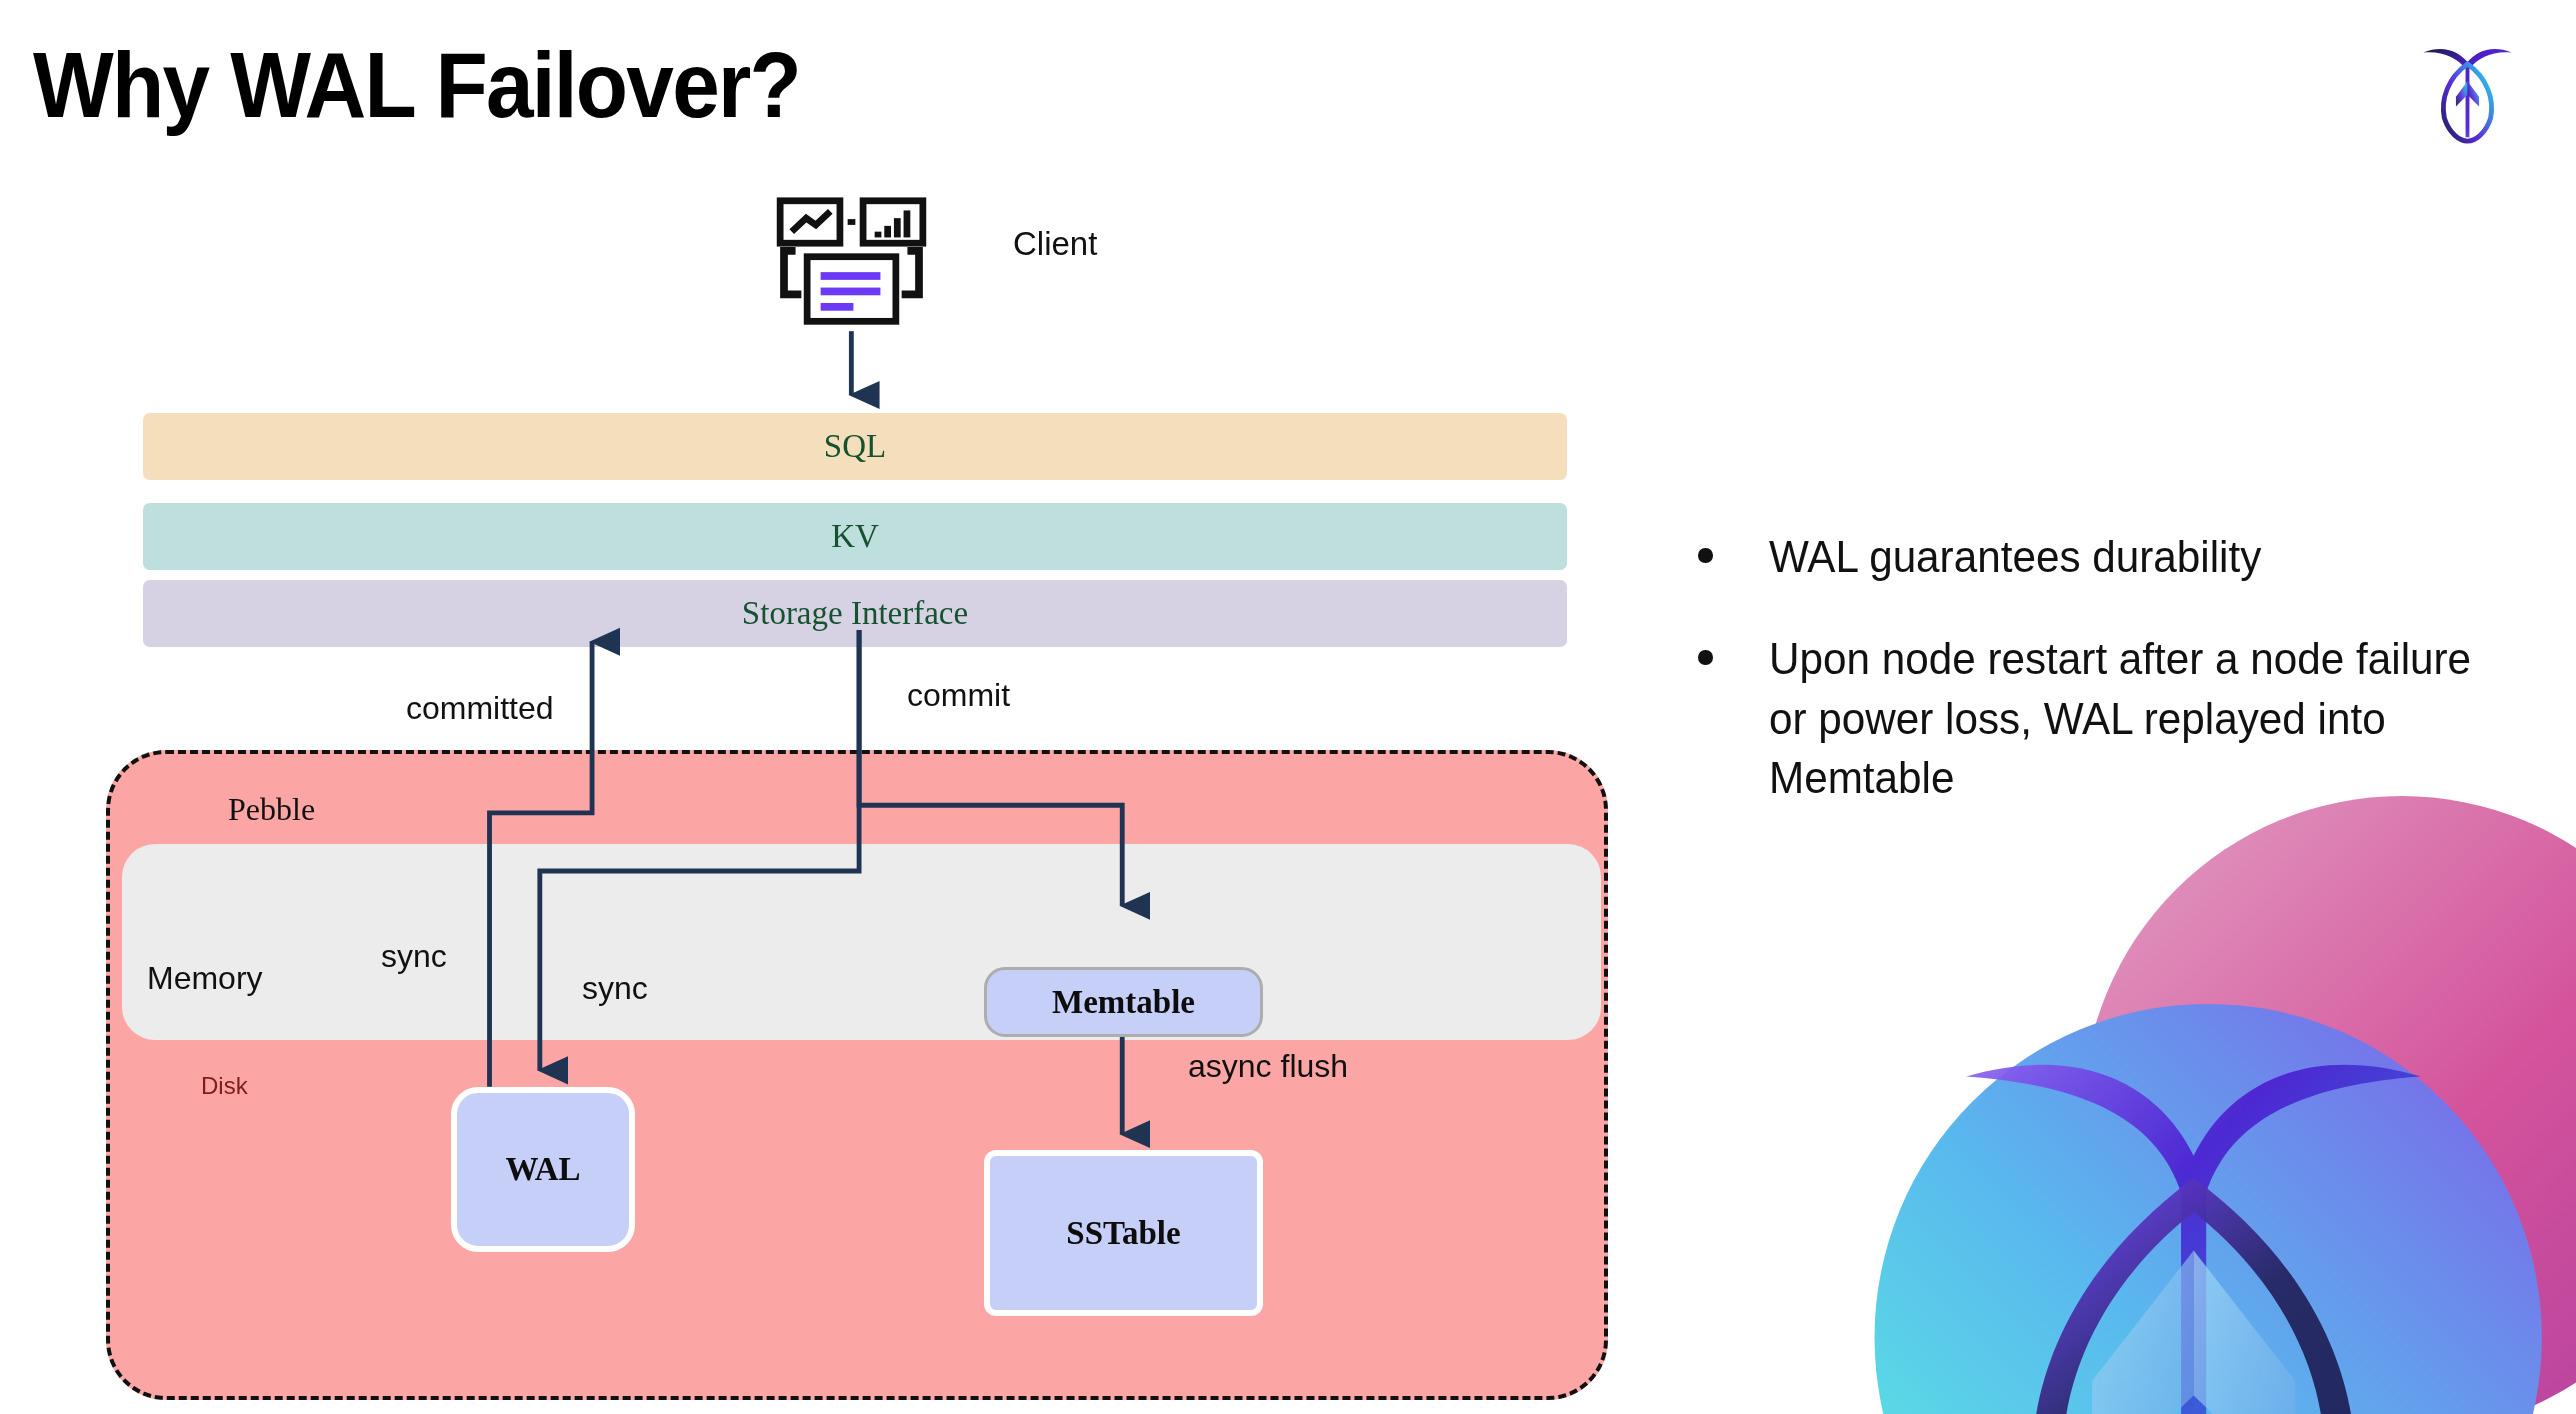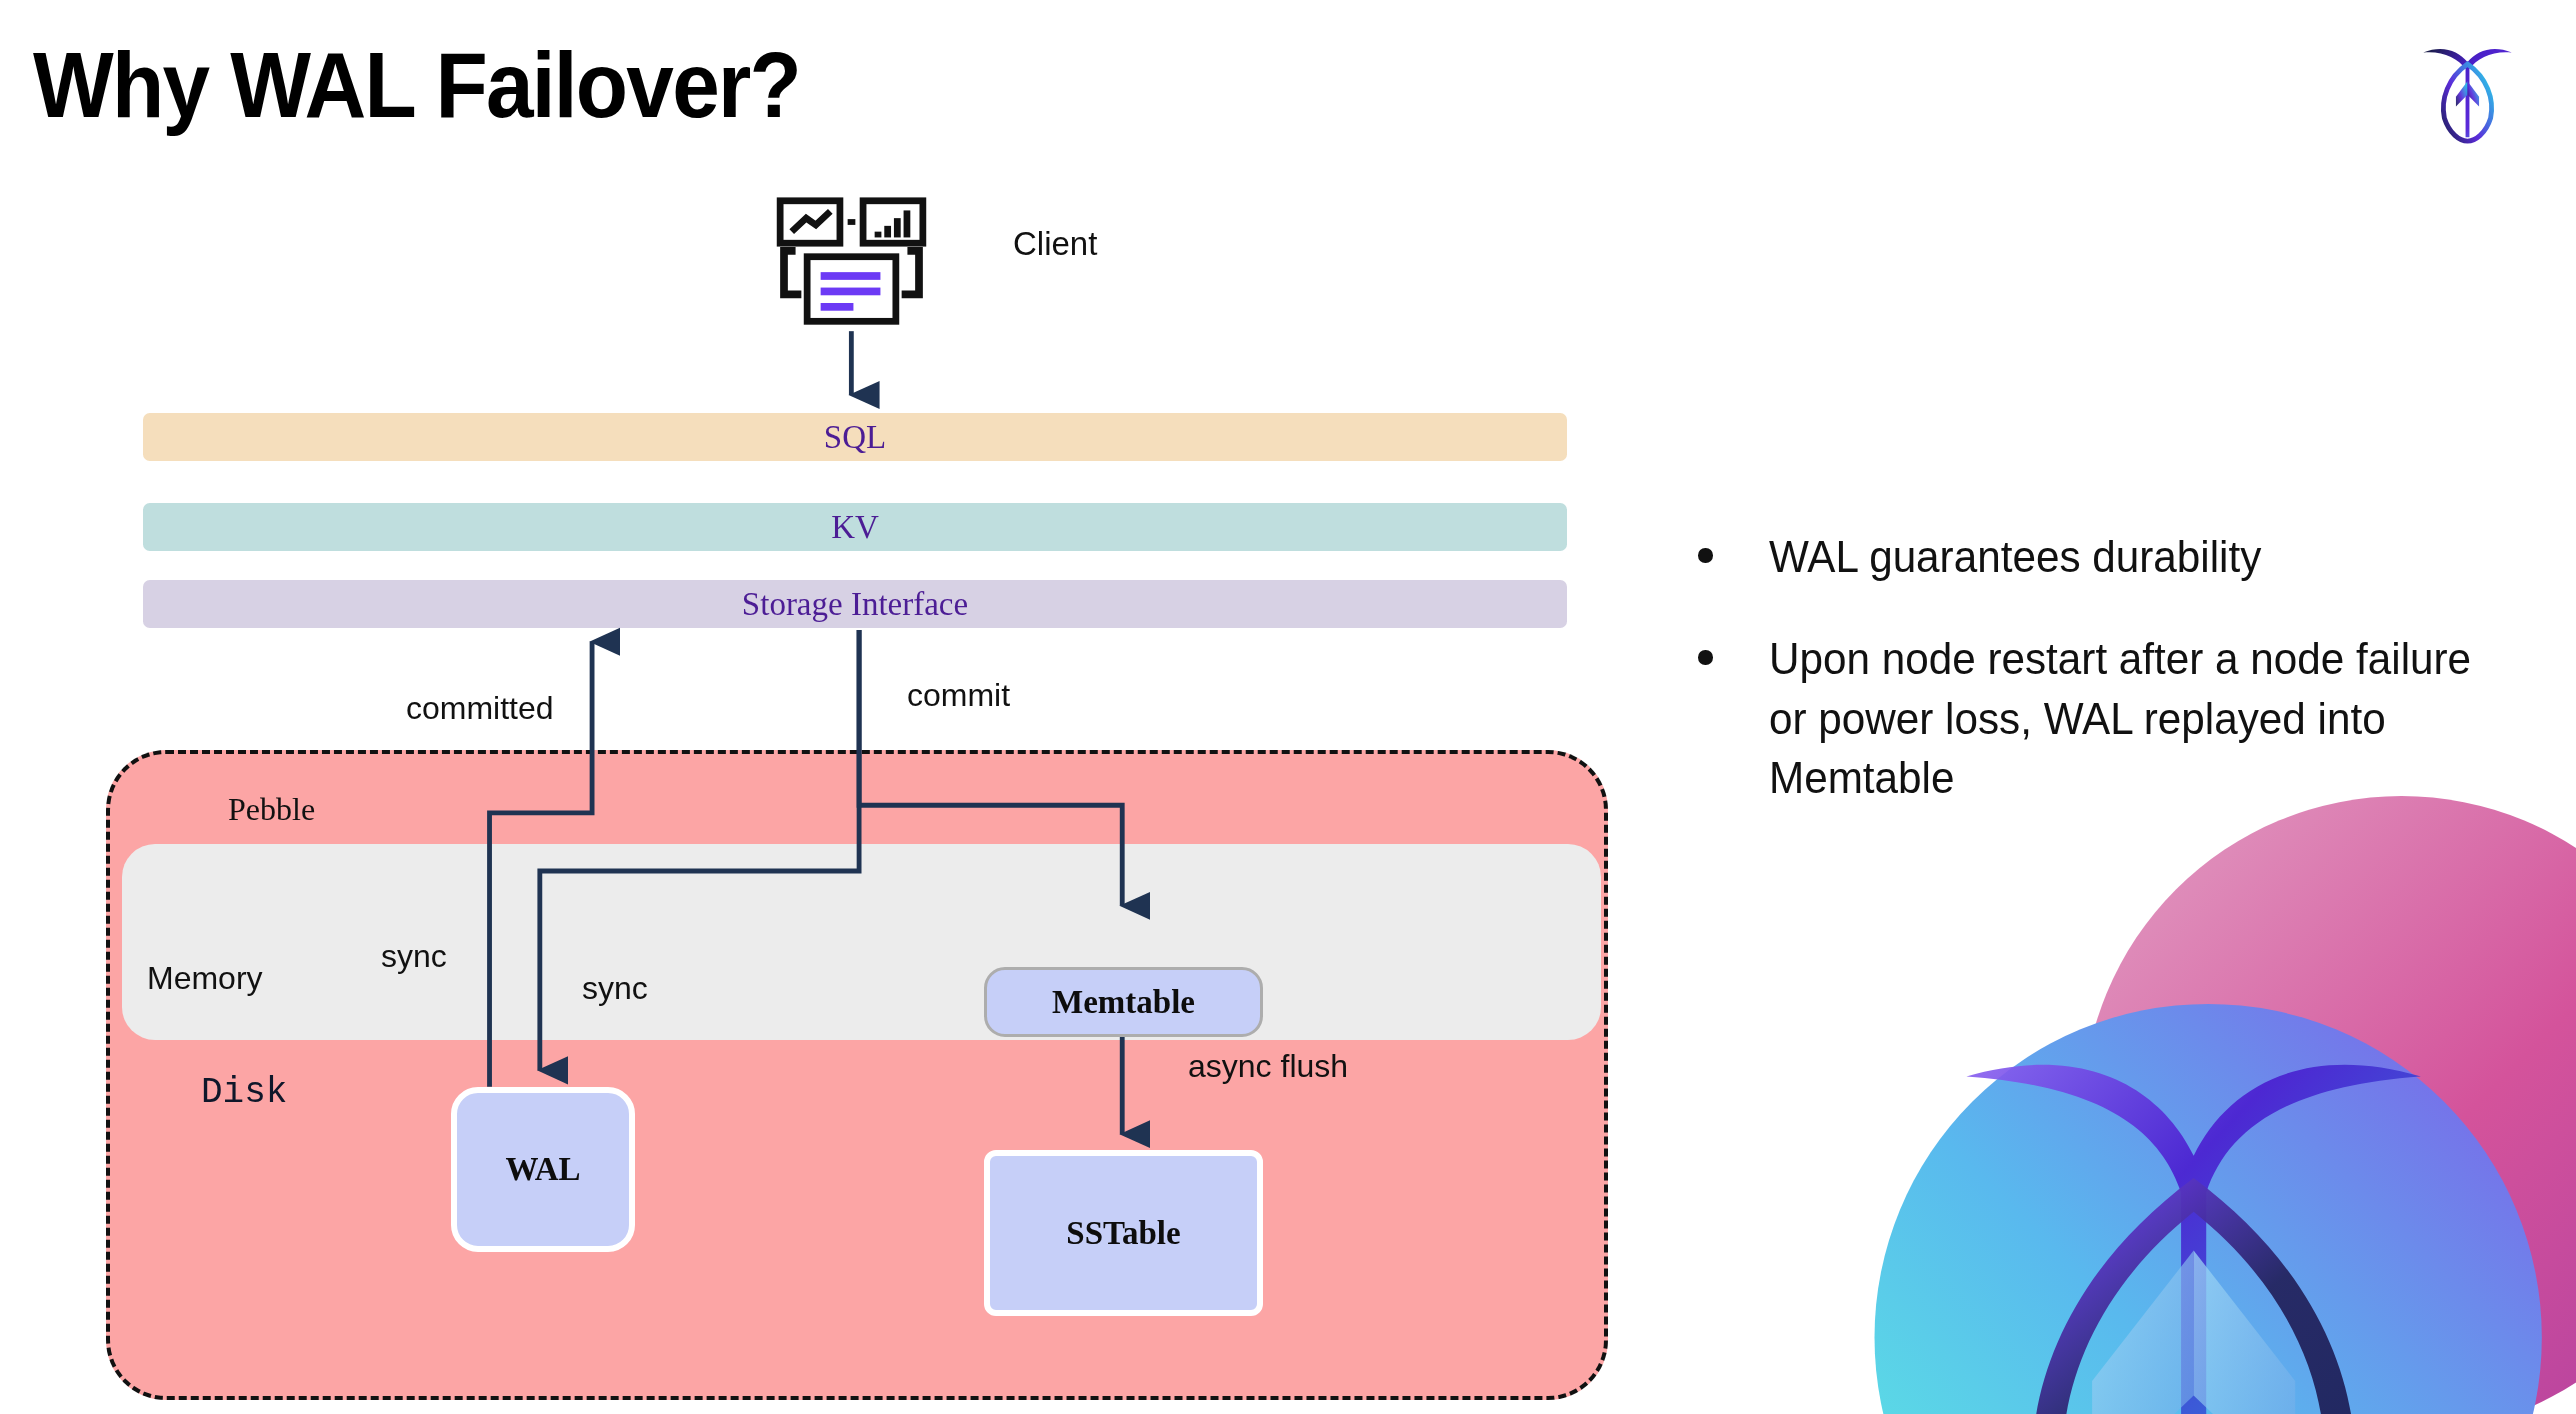--- a/index.html
+++ b/index.html
@@ -20,23 +20,23 @@
   #brand-logo{position:absolute; left:2417px; top:37px; width:101px; height:108px;}
 
   
   #watermark{position:absolute; right:-58px; bottom:-145px; width:813px; height:764px;
              pointer-events:none;}
 
   
   #diagram{position:absolute; left:0; top:0; width:1664px; height:1415px;}
 
   .stack-bar{
-    position:absolute; left:143px; width:1424px; height:48px;
+    position:absolute; left:143px; width:1424px; height:67px;
     border-radius:6.8px; display:flex; align-items:center; justify-content:center;
-    font-family:"Liberation Serif",serif; font-size:33px; color:#4c1d95;
+    font-family:"Liberation Serif",serif; font-size:33px; color:#14532d;
   }
   #bar-sql{top:413px; background:#F5DEBC;}
   #bar-kv{top:503px; background:#BFDEDE;}
   #bar-storage{top:580px; background:#D7D1E4;}
 
   
   #pebble-container{
     position:absolute; left:106px; top:750px; width:1502px; height:650px;
     background:#fca5a5; border:4.8px dashed #111; border-radius:60px;
     box-sizing:border-box;
@@ -191,21 +191,21 @@
   </div>
   <div class="stack-bar" id="bar-storage">
     <span>Storage Interface</span>
   </div>
 
   <div id="pebble-container">
     <div id="pebble-label">Pebble</div>
     <div id="memory-region"></div>
   </div>
   <div id="memory-label" style="left:147px;top:960px;position:absolute;font-family:Liberation Sans, sans-serif;font-size:32px;color:#111;">Memory</div>
-  <div id="disk-label" style="left:201px;top:1072px;position:absolute;font-family:Liberation Mono, monospace;font-size:36px;color:#0f172a;">Disk</div>
+  <div id="disk-label" style="left:201px;top:1072px;position:absolute;font-family:Liberation Sans, sans-serif;font-size:24px;color:#7f1d1d;">Disk</div>
 
   <svg id="connectors" viewBox="0 0 1720 1462">
     <defs>
       <marker id="arrow-down" viewBox="0 0 12 12" refX="6" refY="10" markerWidth="7" markerHeight="7" orient="auto">
         <path d="M1 0 L11 0 L6 11 Z" fill="#1F3352"></path>
       </marker>
       <marker id="arrow-up" viewBox="0 0 12 12" refX="6" refY="2" markerWidth="7" markerHeight="7" orient="auto">
         <path d="M6 1 L11 12 L1 12 Z" fill="#1F3352"></path>
       </marker>
     </defs>

